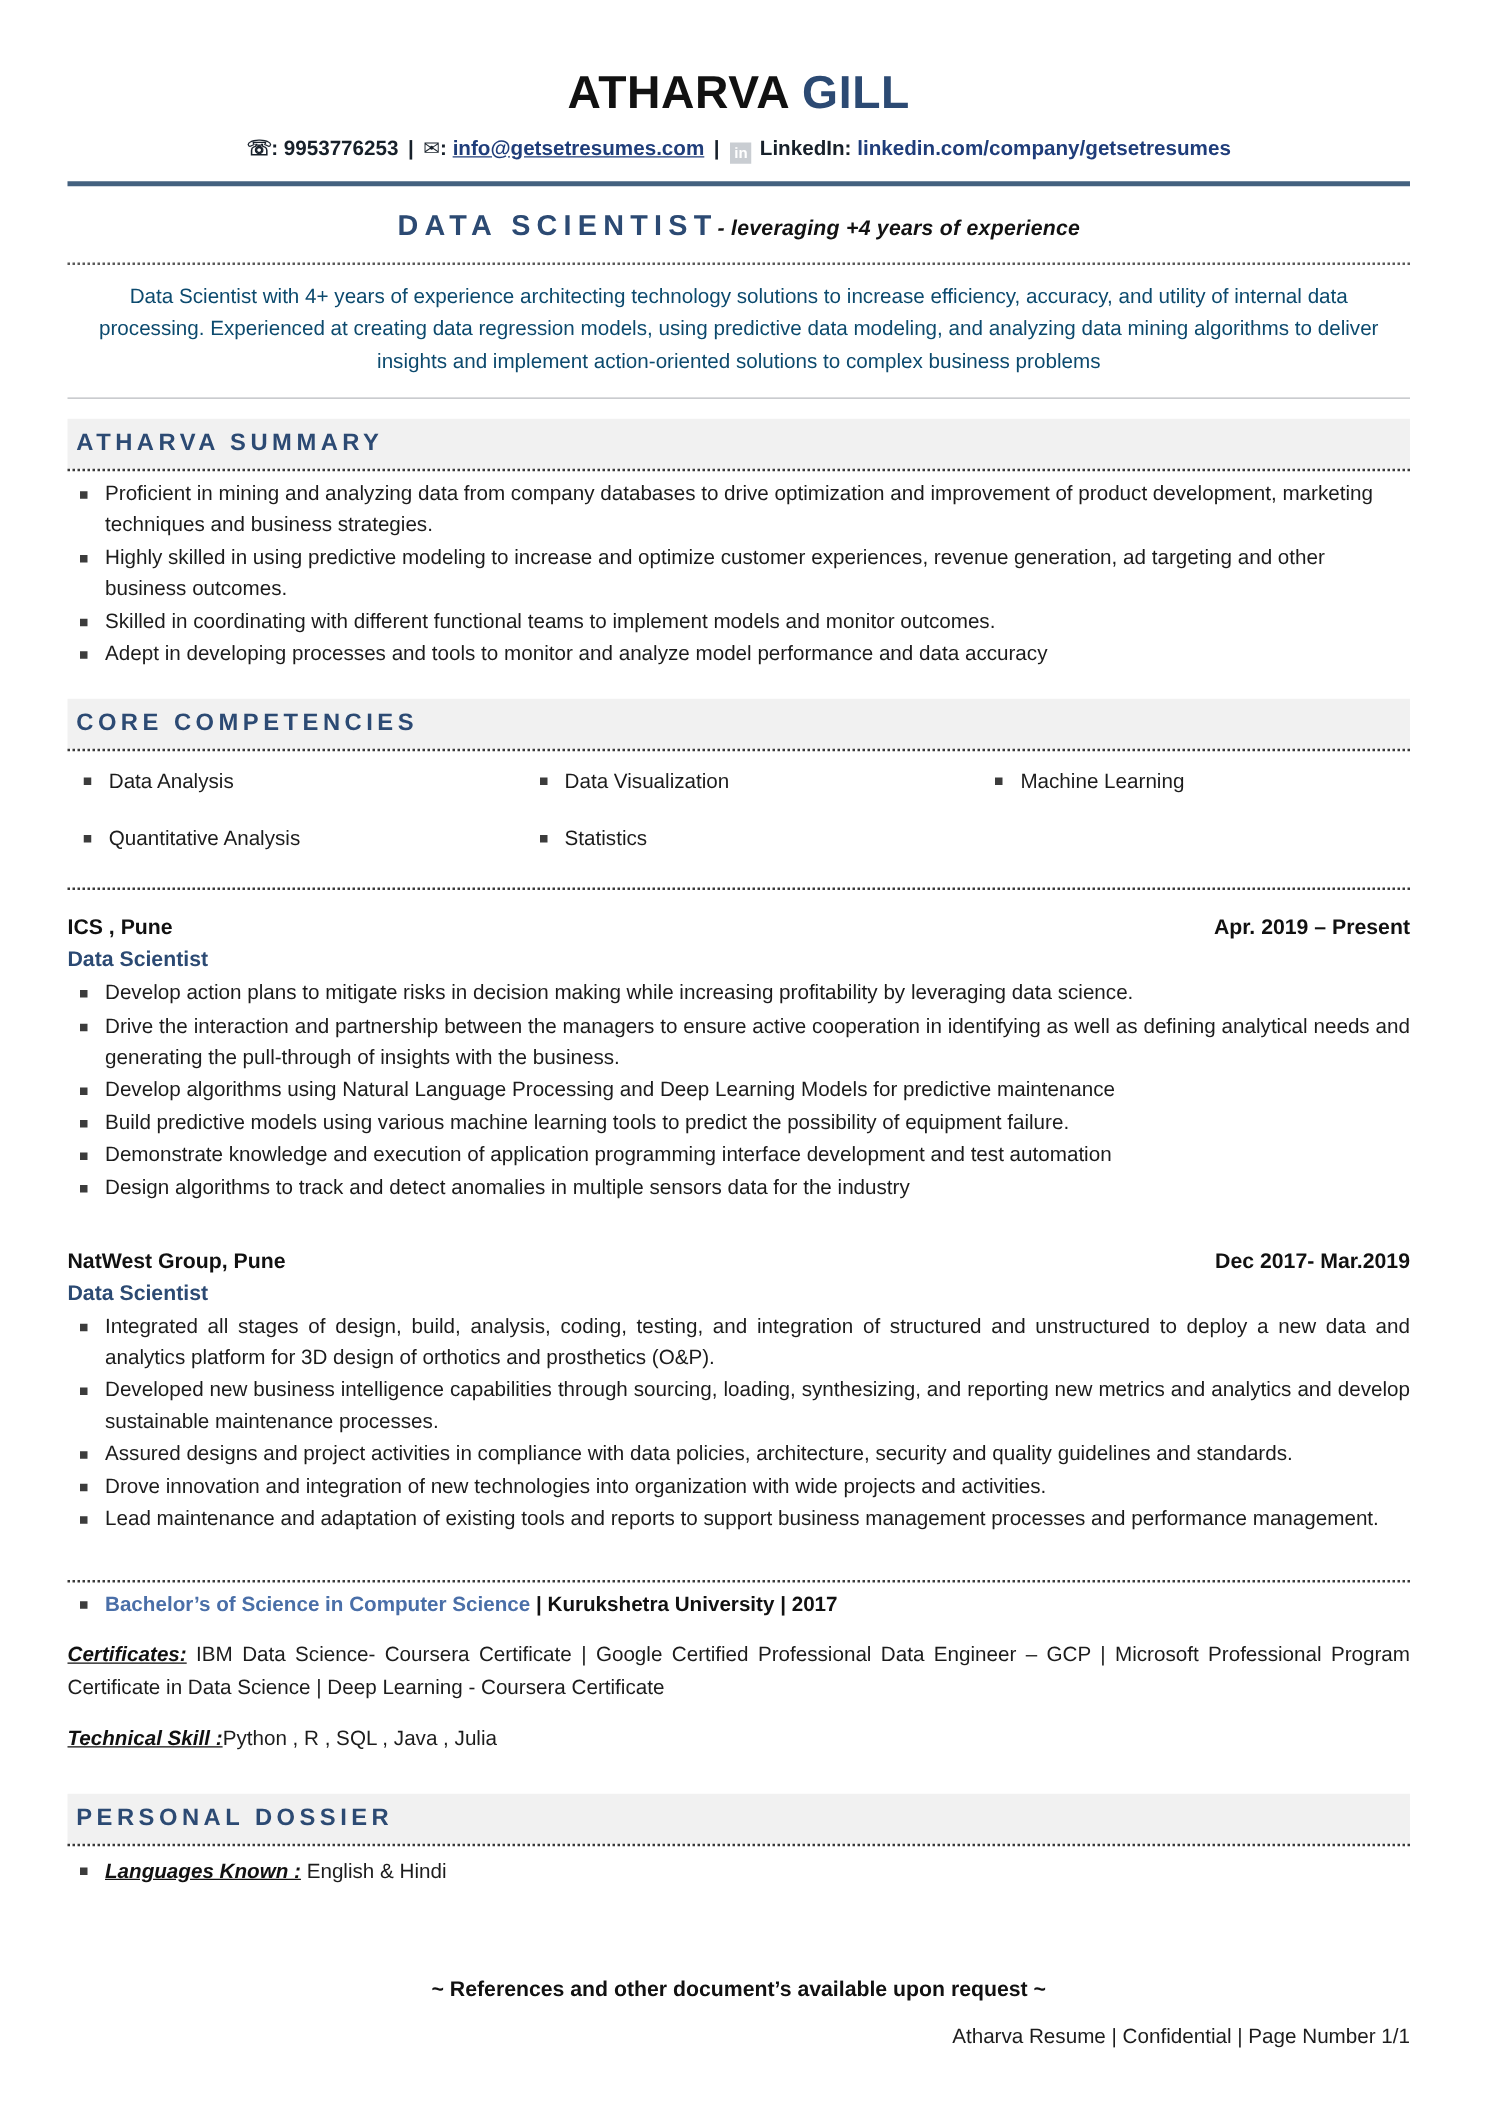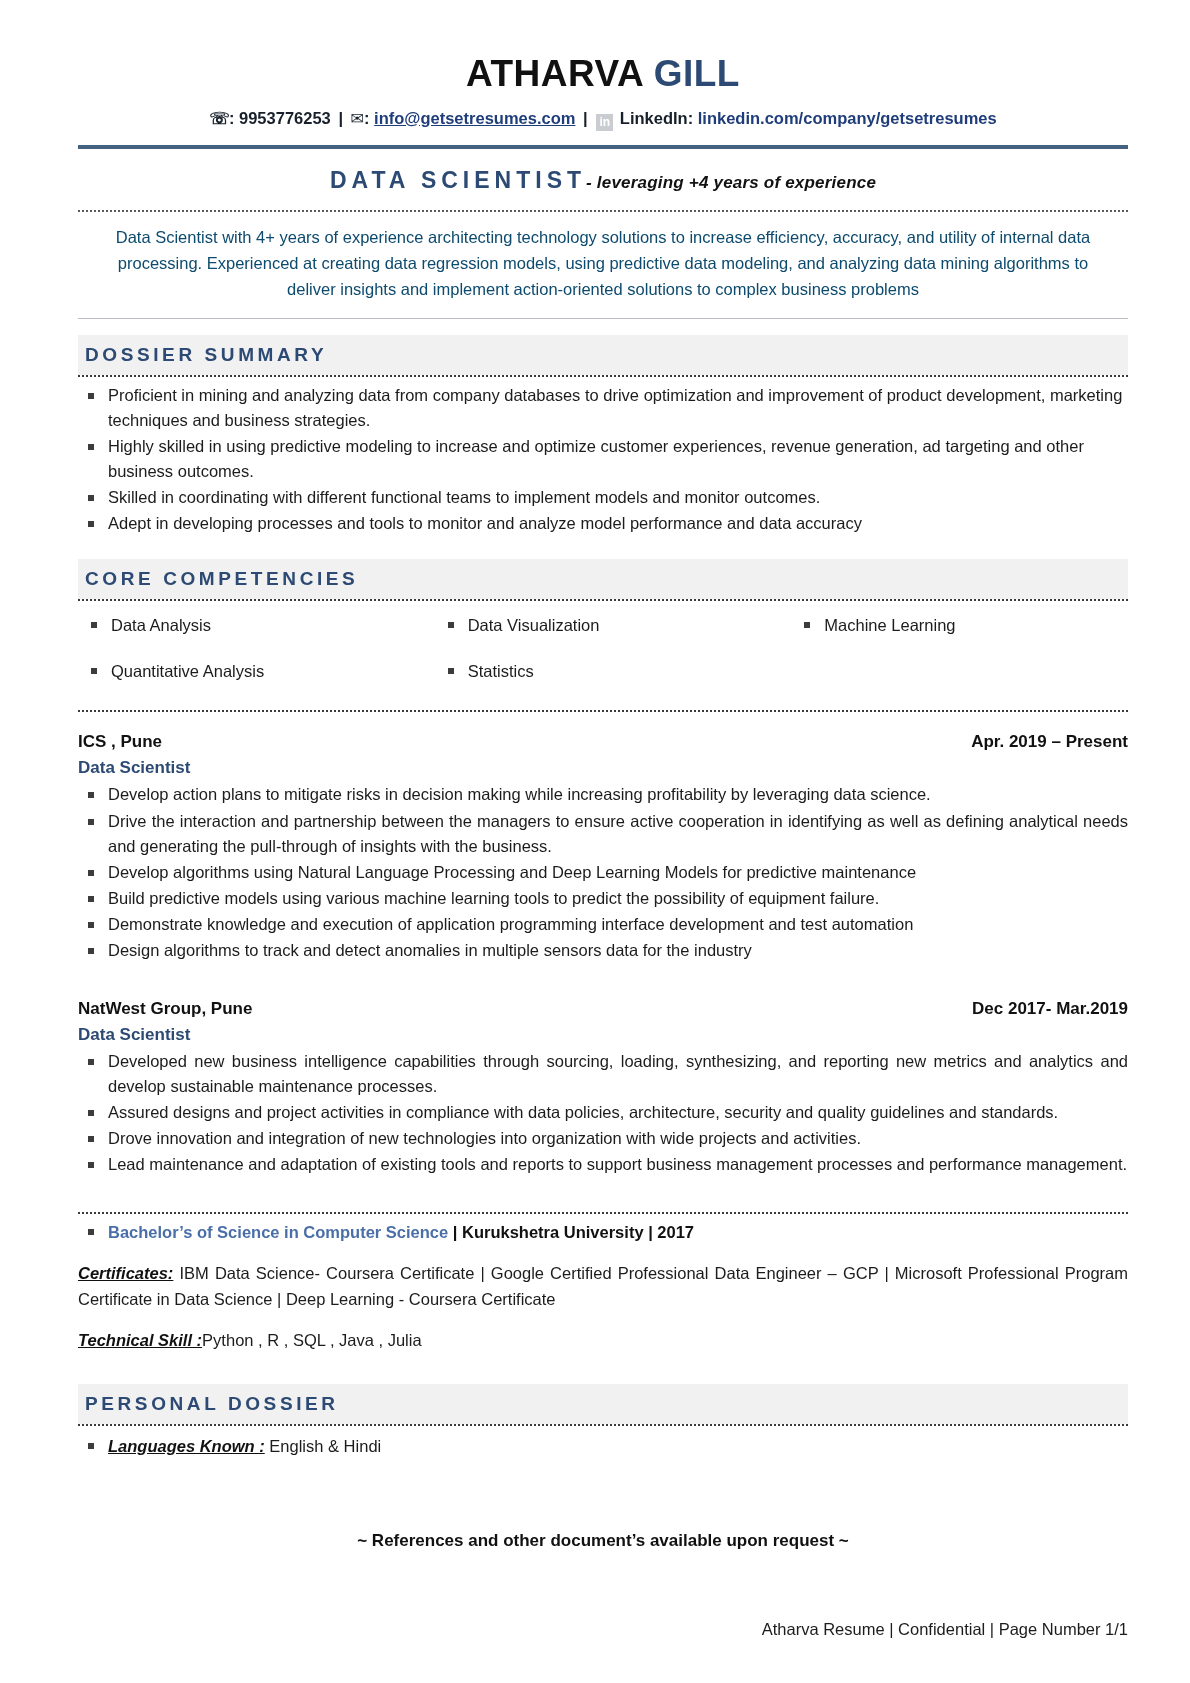--- a/index.html
+++ b/index.html
@@ -9,21 +9,21 @@
     height: 1683px;
     background: #ffffff;
     font-family: "Liberation Sans", sans-serif;
     color: #1a1a1a;
     -webkit-font-smoothing: antialiased;
   }
   .page {
     position: relative;
     width: 1190px;
     height: 1683px;
-    padding: 44px 62px 0 78px;
+    padding: 44px 62px 0 54px;
   }
 
   
   .name {
     text-align: center;
     font-size: 37px;
     font-weight: bold;
     letter-spacing: 0.5px;
     line-height: 1.1;
     margin: 10px 0 0 0;
@@ -285,21 +285,21 @@
   <div class="headline">
     <span class="role">DATA SCIENTIST</span><span class="tagline">- leveraging +4  years of experience</span>
   </div>
 
   <div class="dot-rule"></div>
 
   <div class="objective">Data Scientist with 4+ years of experience architecting technology solutions to increase efficiency, accuracy, and utility of internal data processing. Experienced at creating data regression models, using predictive data modeling, and analyzing data mining algorithms to deliver insights and implement action-oriented solutions to complex business problems</div>
 
   <div class="thin-rule"></div>
 
-  <div class="sec-head">DOSSIER SUMMARY</div>
+  <div class="sec-head">ATHARVA SUMMARY</div>
   <div class="sec-underline"></div>
   <ul class="bul">
     <li>Proficient in mining and analyzing data from company databases to drive optimization and improvement of product development, marketing techniques and business strategies.</li>
     <li>Highly skilled in using predictive modeling to increase and optimize customer experiences, revenue generation, ad targeting and other business outcomes.</li>
     <li>Skilled in coordinating with different functional teams to implement models and monitor outcomes.</li>
     <li>Adept in developing processes and tools to monitor and analyze model performance and data accuracy</li>
   </ul>
 
   <div class="sec-spacer"></div>
 
@@ -333,20 +333,21 @@
     </ul>
   </div>
 
   <div class="job" style="margin-top:36px;">
     <div class="job-row">
       <span>NatWest Group, Pune</span>
       <span>Dec 2017- Mar.2019</span>
     </div>
     <div class="job-title">Data Scientist</div>
     <ul class="bul justify">
+      <li>Integrated all stages of design, build, analysis, coding, testing, and integration of structured and unstructured to deploy a new data and analytics platform for 3D design of orthotics and prosthetics (O&amp;P).</li>
       <li>Developed new business intelligence capabilities through sourcing, loading, synthesizing, and reporting new metrics and analytics and develop sustainable maintenance processes.</li>
       <li>Assured designs and project activities  in compliance with data policies, architecture, security and quality guidelines and standards.</li>
       <li>Drove innovation and integration of new technologies into organization with wide projects and activities.</li>
       <li>Lead maintenance and adaptation of existing tools and reports to support business management processes and performance management.</li>
     </ul>
   </div>
 
   <div class="sec-spacer" style="height:34px;"></div>
 
   <div class="sec-underline"></div>

